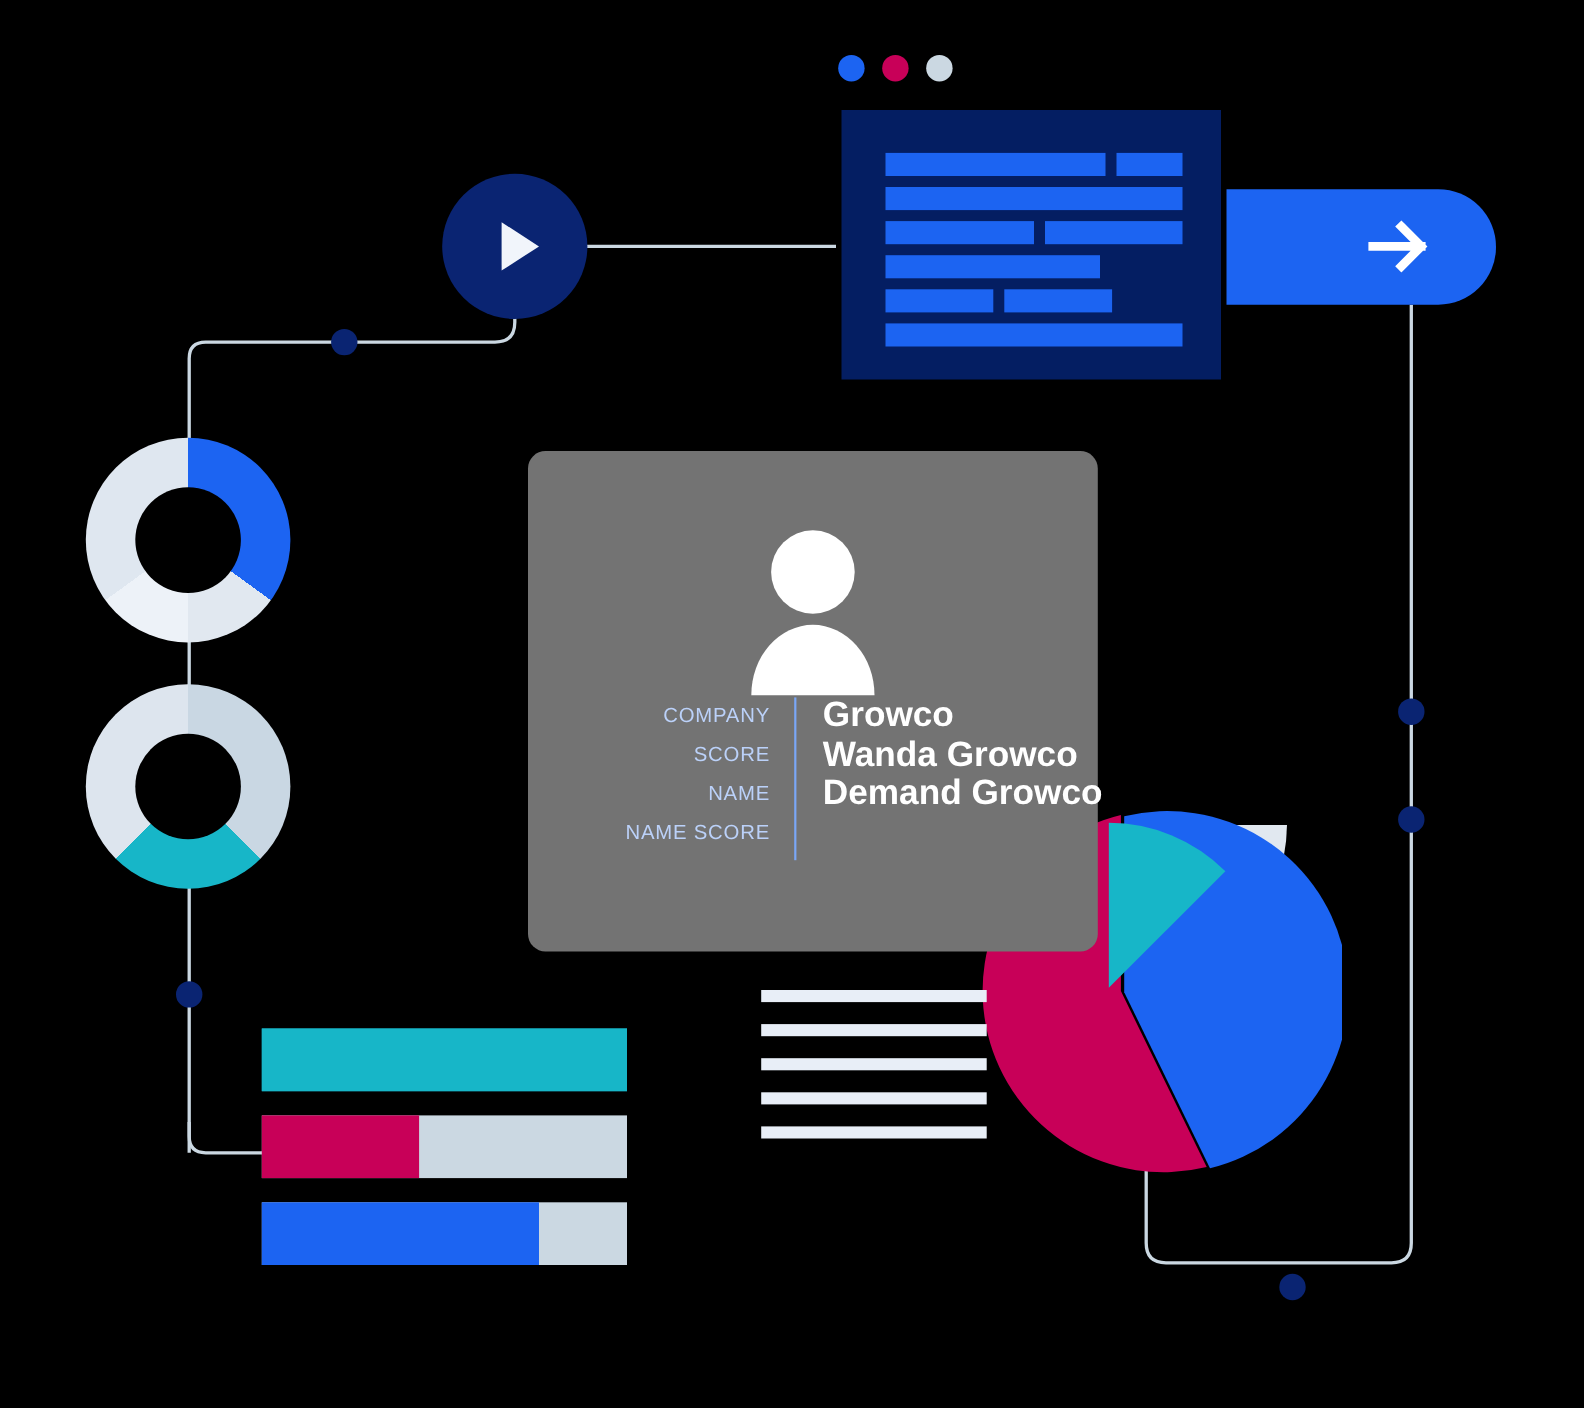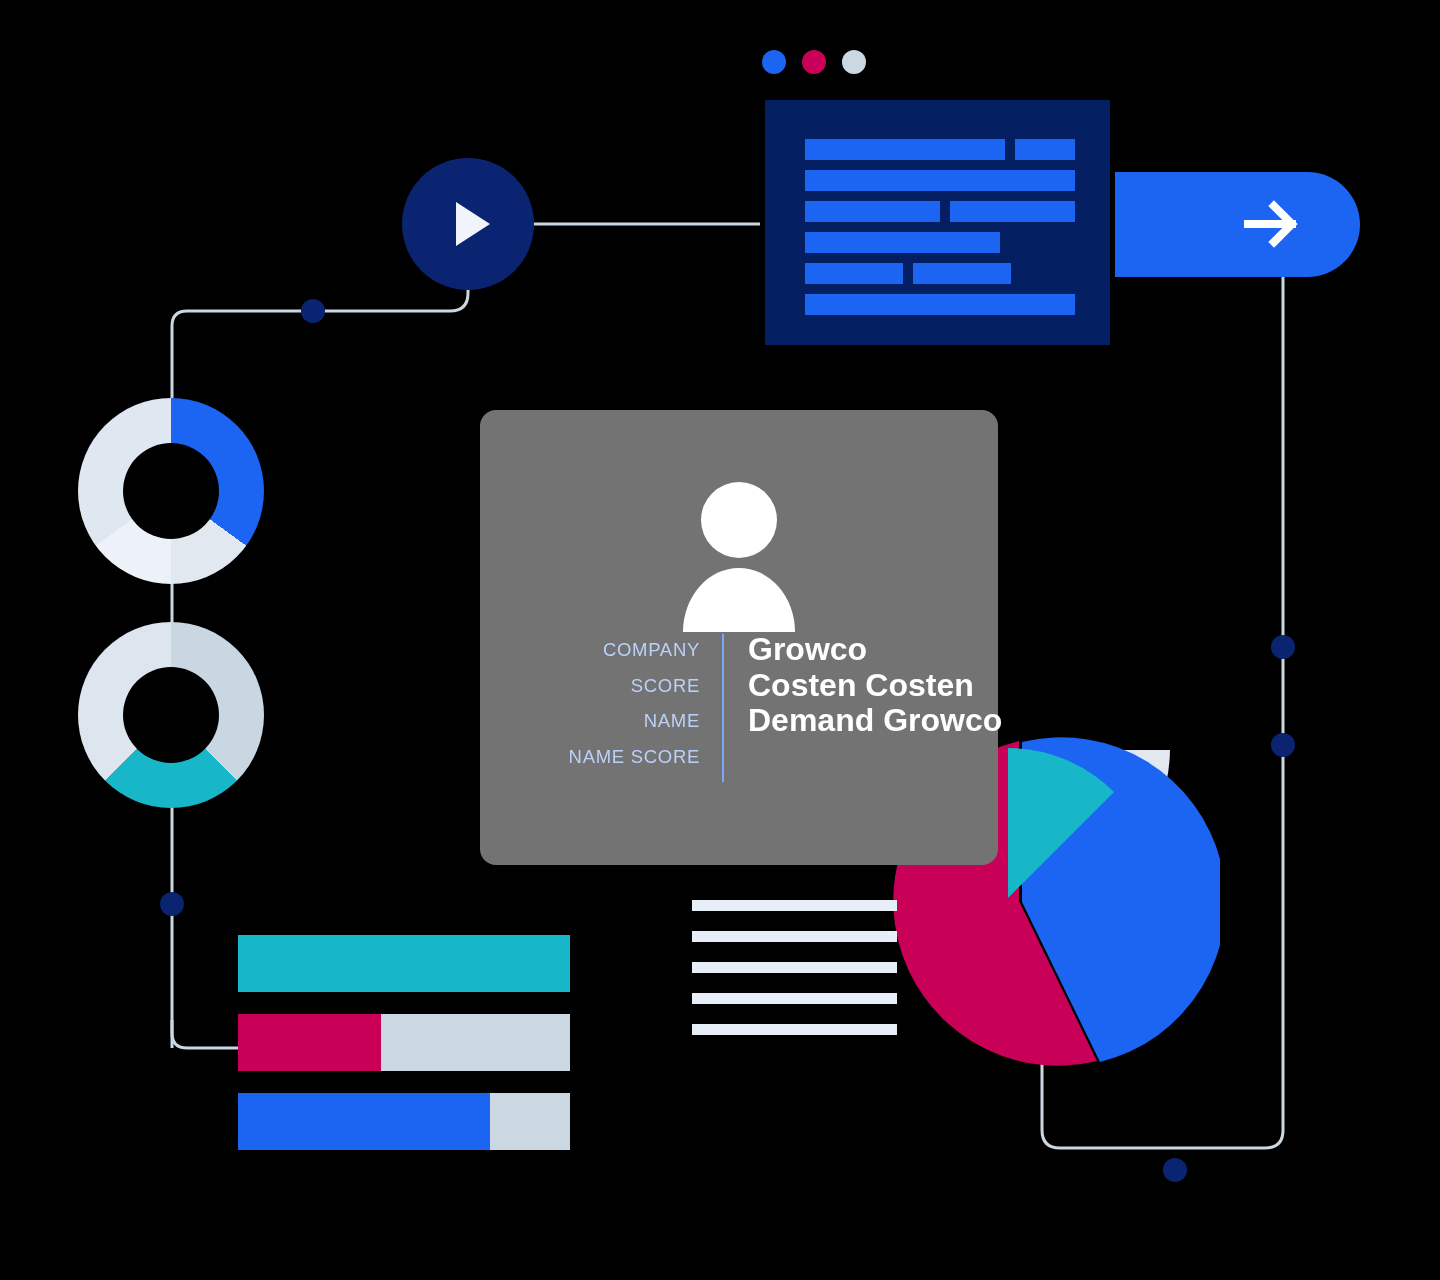--- a/index.html
+++ b/index.html
@@ -232,21 +232,21 @@
     <div id="card-fields">
       <div class="field-labels">
         <div>COMPANY</div>
         <div>SCORE</div>
         <div>NAME</div>
         <div>NAME SCORE</div>
       </div>
       <div class="field-divider"></div>
       <div class="field-values">
         <div>Growco</div>
-        <div>Costen Costen</div>
+        <div>Wanda Growco</div>
         <div>Demand Growco</div>
       </div>
     </div>
   </div>
 
   <div class="abs" style="left:238px;top:935px;width:332px;height:215px">
 
     <div class="bar-track" style="left:0;top:0;width:332px;background:#17B6C8">
       <div class="bar-fill" style="width:332px;background:#17B6C8"></div>
     </div>

